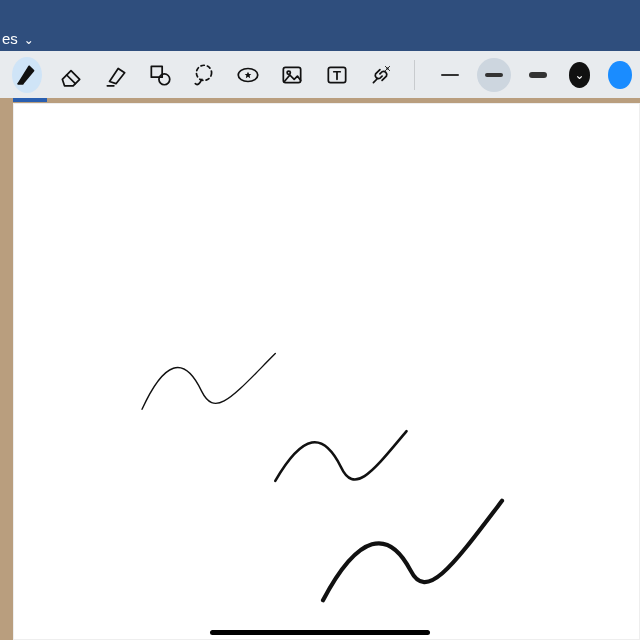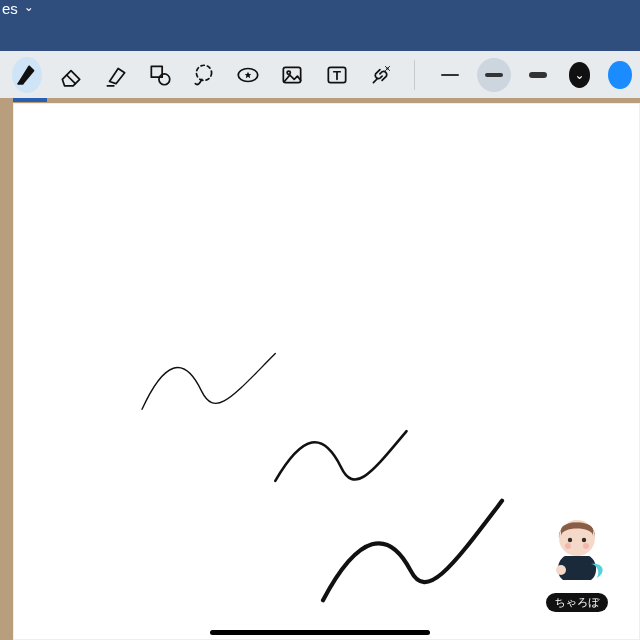--- a/index.html
+++ b/index.html
@@ -1,18 +1,18 @@
 <!DOCTYPE html>
 <html><head>
 <meta charset="utf-8">
 <style>
   * { box-sizing: border-box; margin: 0; padding: 0; }
   html, body { width: 640px; height: 640px; overflow: hidden; font-family: -apple-system, Helvetica, Arial, sans-serif; }
   .app { width: 640px; height: 640px; background: #f5f5f5; display: flex; flex-direction: column; }
-  .titlebar { height: 51px; background: #2f4e7d; display: flex; align-items: flex-start; padding: 0 0 4px 2px; color: #fff; font-size: 15px; }
+  .titlebar { height: 51px; background: #2f4e7d; display: flex; align-items: flex-end; padding: 0 0 4px 2px; color: #fff; font-size: 15px; }
   .titlebar .chev { margin-left: 6px; font-size: 12px; }
   .toolbar { height: 47px; background: #e8ebee; display: flex; align-items: center; padding: 0 8px 0 12px; gap: 14px; }
   .tool { width: 36px; height: 36px; border-radius: 50%; display: flex; align-items: center; justify-content: center; cursor: pointer; }
   .tool.active { background: #cfe4f7; }
   .tool svg { width: 26px; height: 26px; stroke: #111; stroke-width: 1.6; fill: none; stroke-linecap: round; stroke-linejoin: round; }
   .sep { width: 1px; height: 30px; background: #c8cbce; margin: 0 4px; }
   .stroke-group { display: flex; align-items: center; gap: 10px; }
   .stroke-opt { width: 34px; height: 34px; border-radius: 50%; display: flex; align-items: center; justify-content: center; cursor: pointer; }
   .stroke-opt.sel { background: #cdd6df; }
   .stroke-line { background: #333; border-radius: 3px; }
@@ -121,32 +121,17 @@
 
   <div class="pagewrap">
     <div class="pageprog"></div>
     <div class="paper">
       <svg class="canvas-svg" viewBox="0 0 627 540">
         <path style="stroke-width:1.4" d="M128 308 C 150 260, 170 252, 188 290 C 202 318, 220 294, 262 252"></path>
         <path style="stroke-width:2.6" d="M262 380 C 290 332, 310 330, 328 366 C 342 396, 362 368, 394 330"></path>
         <path style="stroke-width:4.2" d="M310 500 C 346 432, 376 428, 398 470 C 414 502, 440 466, 490 400"></path>
       </svg>
 
-      <div class="avatar">
-        <svg viewBox="0 0 80 80">
-          <circle cx="40" cy="30" r="18" fill="#f4d9c9"></circle>
-          <path d="M22 30 C 20 10, 60 8, 58 30 C 58 20, 50 14, 40 14 C 30 14, 22 20, 22 30 Z" fill="#6b4a3a"></path>
-          <path d="M24 28 C 24 18, 56 18, 56 28 L56 22 C 56 12, 24 12, 24 22 Z" fill="#8a5d47"></path>
-          <circle cx="33" cy="32" r="2.2" fill="#3a2a22"></circle>
-          <circle cx="47" cy="32" r="2.2" fill="#3a2a22"></circle>
-          <circle cx="31" cy="38" r="3" fill="#f4b7b0"></circle>
-          <circle cx="49" cy="38" r="3" fill="#f4b7b0"></circle>
-          <path d="M28 48 C 20 52, 18 66, 26 72 L54 72 C 62 66, 60 52, 52 48 Z" fill="#1b2a3a"></path>
-          <path d="M54 56 C 66 54, 70 64, 60 70 C 64 62, 58 56, 54 56 Z" fill="#59cfd8"></path>
-          <circle cx="24" cy="62" r="5" fill="#f4d9c9"></circle>
-        </svg>
-        <div class="name">ちゃろぼ</div>
-      </div>
     </div>
     <div class="home-ind"></div>
   </div>
 
 </div>
 
 </body></html>

